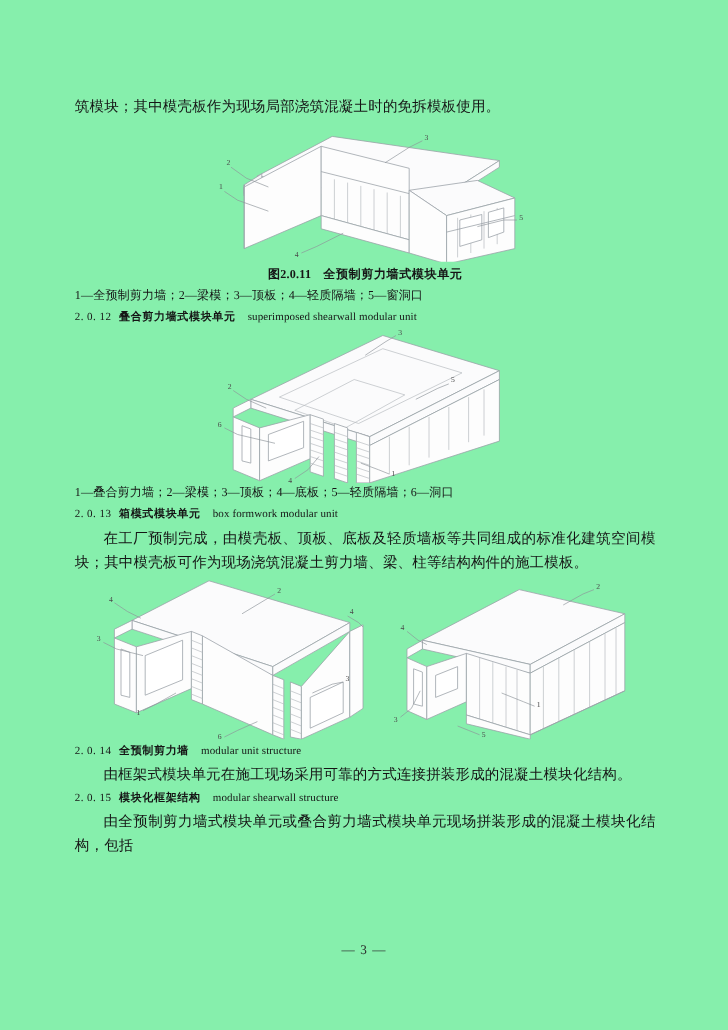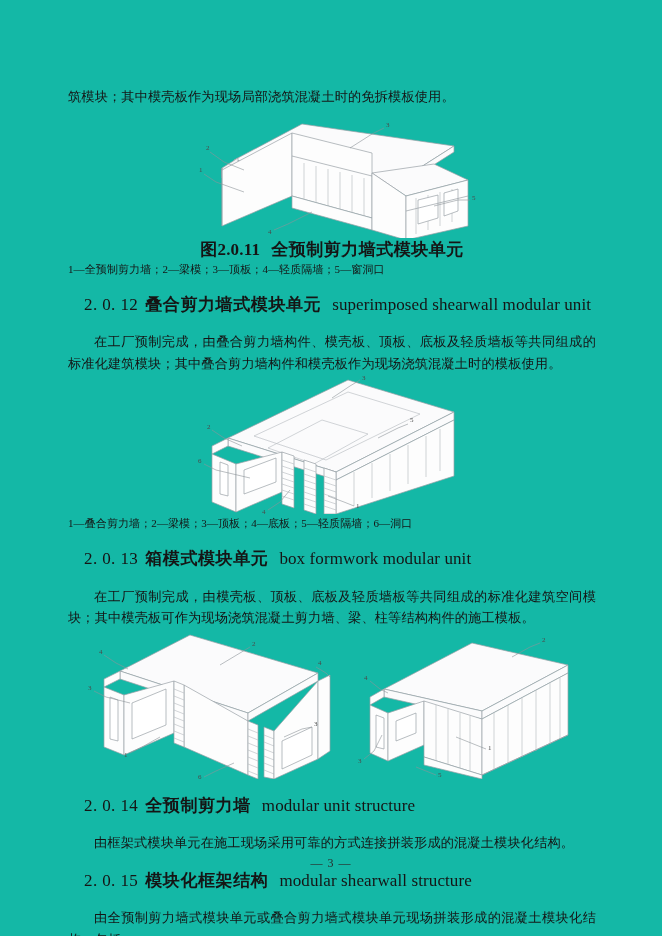--- a/index.html
+++ b/index.html
@@ -8,21 +8,21 @@
     background: #ffffff;
   }
   body {
     font-family: "Liberation Serif", "DejaVu Serif", serif;
     color: #151515;
   }
   .page {
     position: relative;
     width: 662px;
     height: 936px;
-    background: #14b8a6;
+    background: #86efac;
     overflow: hidden;
     box-sizing: border-box;
   }
   .content {
     position: absolute;
     left: 68px;
     top: 86px;
     width: 528px;
   }
 
@@ -31,41 +31,41 @@
     font-size: 13.2px;
     line-height: 21.5px;
     text-align: justify;
     text-justify: inter-ideograph;
     letter-spacing: 0.15px;
     margin: 0;
   }
   .para.indent { text-indent: 26px; }
 
   .term-line {
-    font-size: 17px;
+    font-size: 10px;
     line-height: 21.5px;
-    margin: 16px;
+    margin: 0;
     letter-spacing: 0.1px;
     white-space: nowrap;
   }
   .term-num { letter-spacing: 0.4px; }
   .term-cn  { font-weight: 600; letter-spacing: 0.6px; }
   .term-en  { font-style: normal; letter-spacing: 0.1px; }
   .sp-sm { display: inline-block; width: 7px; }
   .sp-md { display: inline-block; width: 11px; }
 
   
   .figure { margin: 0; }
   .fig-canvas {
     display: block;
     margin: 0 auto;
   }
   .fig-title {
     text-align: center;
-    font-size: 17px;
+    font-size: 11px;
     font-weight: 700;
     letter-spacing: 0.5px;
     line-height: 20px;
     margin: 2px 0 0 0;
   }
   .fig-title .fignum { letter-spacing: 0.2px; }
   .fig-legend {
     font-size: 11px;
     line-height: 17px;
     letter-spacing: 0.1px;
@@ -166,21 +166,20 @@
       </svg>
       <p class="fig-title">
         <span class="fignum">图2.0.11</span><span class="sp-md"></span><span>全预制剪力墙式模块单元</span>
       </p>
       <p class="fig-legend">1—全预制剪力墙；2—梁模；3—顶板；4—轻质隔墙；5—窗洞口</p>
     </div>
 
     <p class="term-line">
       <span class="term-num">2. 0. 12</span><span class="sp-sm"></span><span class="term-cn">叠合剪力墙式模块单元</span><span class="sp-md"></span><span class="term-en">superimposed shearwall modular unit</span>
     </p>
-    <p class="para indent">在工厂预制完成，由叠合剪力墙构件、模壳板、顶板、底板及轻质墙板等共同组成的标准化建筑模块；其中叠合剪力墙构件和模壳板作为现场浇筑混凝土时的模板使用。</p>
 
     <div class="figure">
       <svg class="fig-canvas" width="320" height="140" viewBox="0 0 320 140">
 
         <polygon class="face-top" points="56,64 176,6 282,38 164,98"></polygon>
         <polygon class="face-top" points="56,64 164,98 164,106 56,72"></polygon>
         <polygon class="face-top" points="164,98 282,38 282,46 164,106"></polygon>
         <polyline class="ln2" points="82,62 176,18 248,40 154,86 82,62"></polyline>
         <polyline class="ln2" points="96,74 150,46 196,60 142,90 96,74"></polyline>
 

